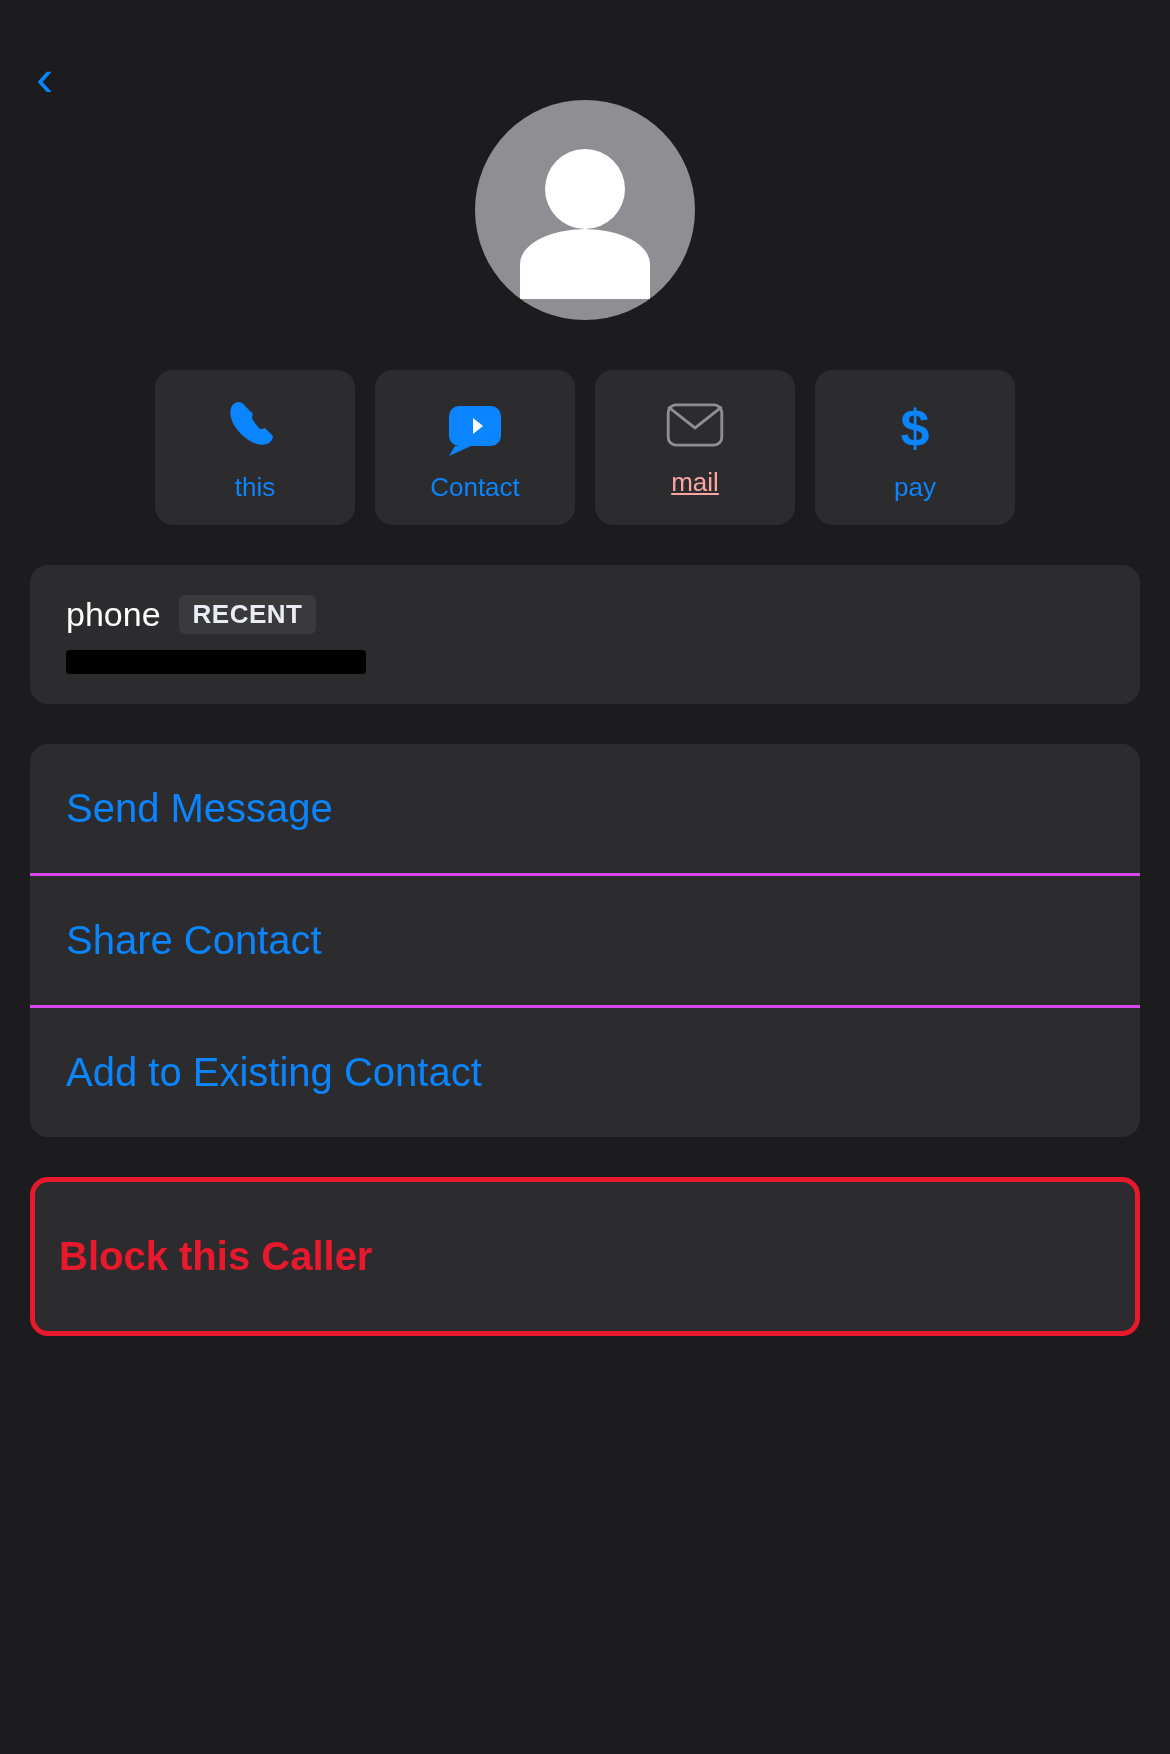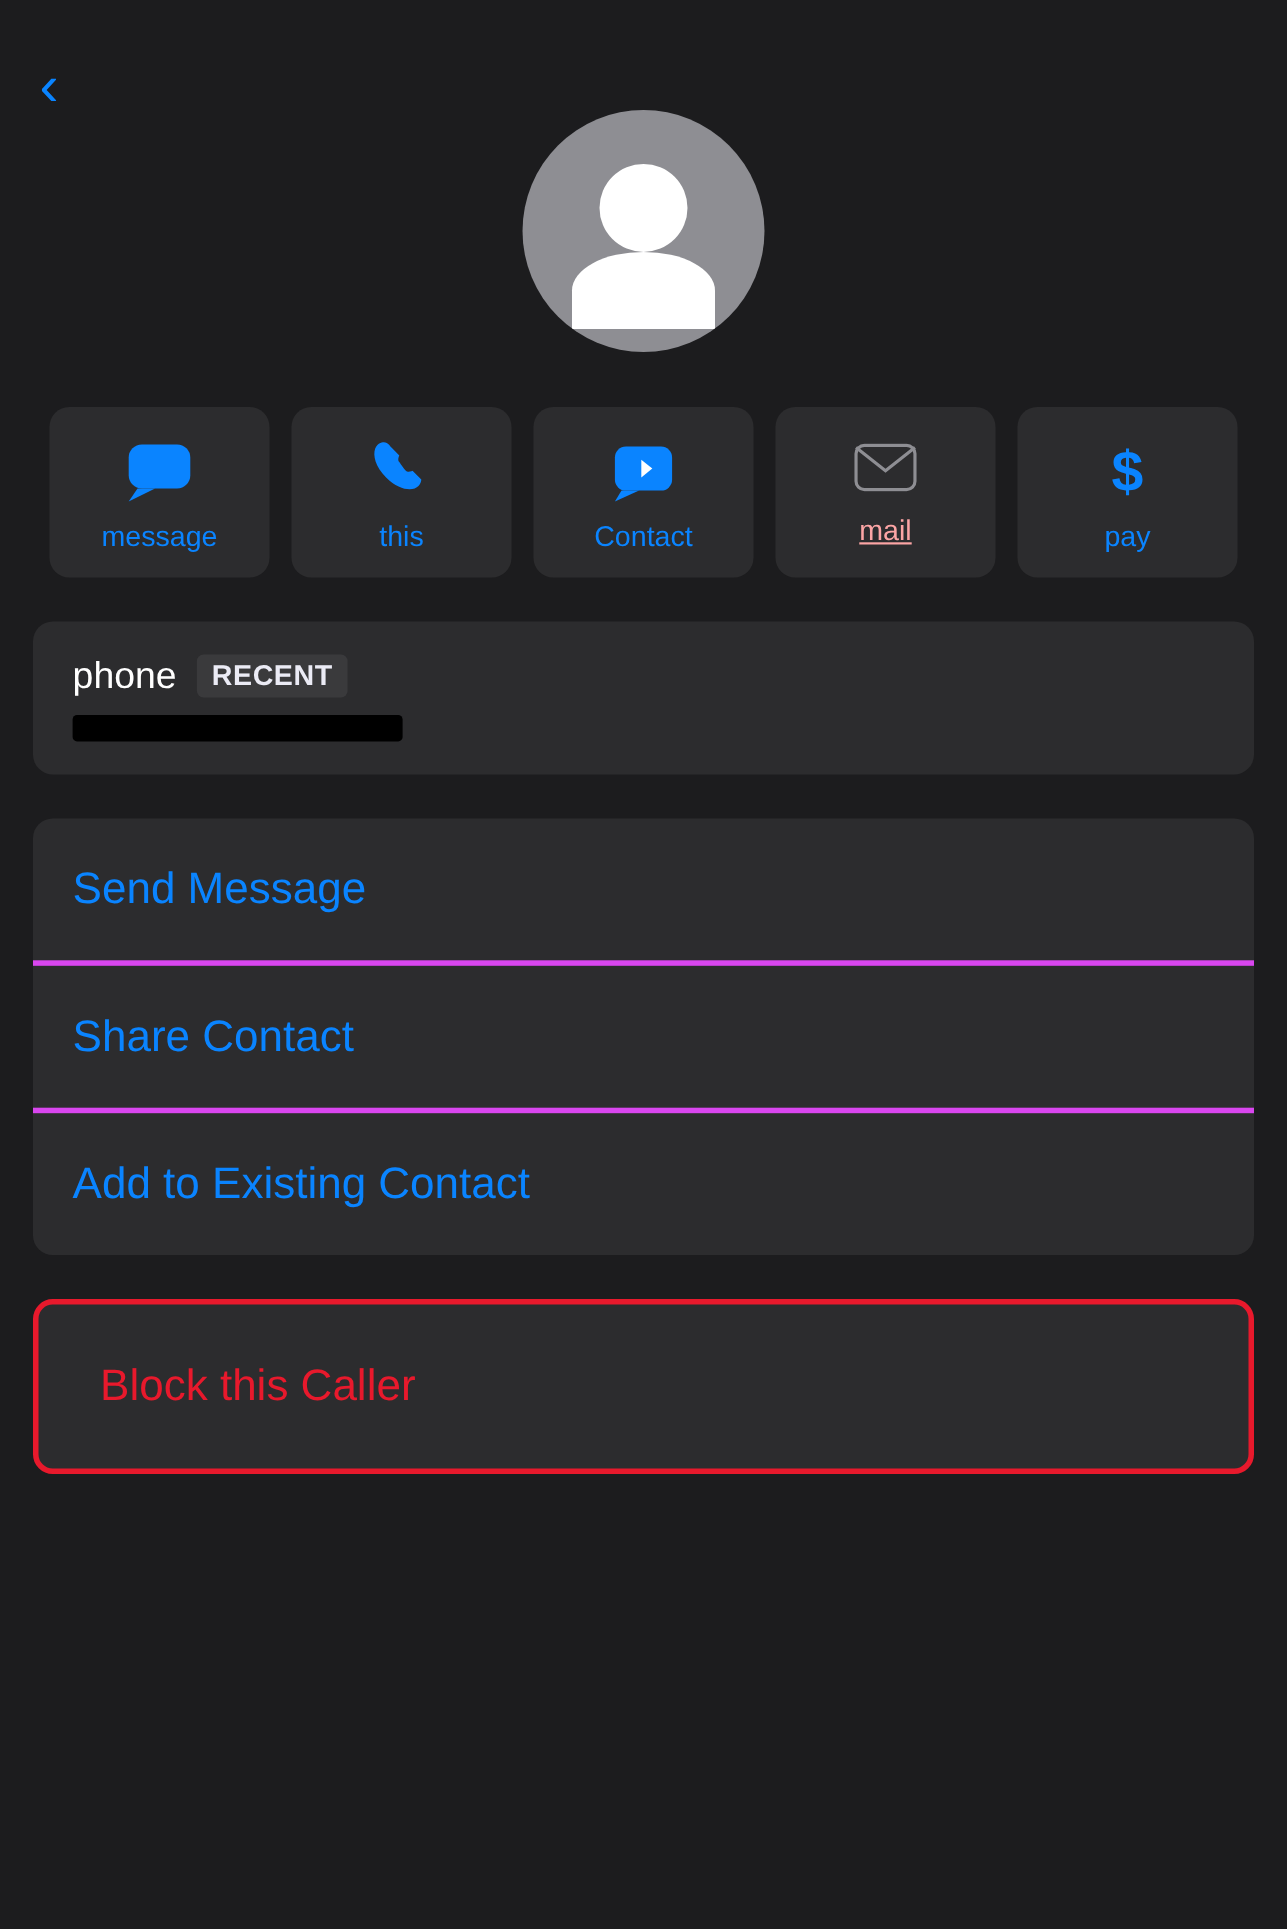--- a/index.html
+++ b/index.html
@@ -155,41 +155,41 @@
       overflow: hidden;
       margin-bottom: 40px;
     }
 
     .action-list-item {
       padding: 42px 36px;
       font-size: 40px;
       color: #0a84ff;
       font-weight: 400;
       cursor: pointer;
-      border-bottom: 5px solid #d946ef;
+      border-bottom: 3px solid #d946ef;
     }
 
     .action-list-item:last-child {
       border-bottom: none;
     }
 
     
     .block-section {
       width: 100%;
       background-color: #2c2c2e;
       border-radius: 18px;
       overflow: hidden;
       border: 5px solid #e8192c;
     }
 
     .block-item {
-      padding: 52px 56px;
+      padding: 52px 24px;
       font-size: 40px;
       color: #e8192c;
-      font-weight: 400;
+      font-weight: 700;
       cursor: pointer;
     }
 
     
     .icon-svg {
       width: 60px;
       height: 60px;
       margin-bottom: 14px;
     }
 
@@ -210,27 +210,20 @@
     <div class="avatar">
       <div class="avatar-person">
         <div class="avatar-head"></div>
         <div class="avatar-body"></div>
       </div>
     </div>
   </div>
 
   <div class="action-row">
 
-    <div class="action-btn">
-      <svg class="icon-svg" viewBox="0 0 60 60" fill="none" xmlns="http://www.w3.org/2000/svg">
-        <rect x="2" y="6" width="56" height="40" rx="12" fill="#0a84ff"></rect>
-        <polygon points="10,46 2,58 26,46" fill="#0a84ff"></polygon>
-      </svg>
-      <span class="label">message</span>
-    </div>
 
     <div class="action-btn">
       <svg class="icon-svg" viewBox="0 0 60 60" fill="none" xmlns="http://www.w3.org/2000/svg">
         <path d="M14 4C14 4 8 4 6 10C4 16 6 26 16 36C26 46 36 48 42 46C48 44 48 38 48 38L40 30C40 30 36 32 34 30C32 28 28 22 28 22C26 20 28 16 28 16L20 8C20 8 18 4 14 4Z" fill="#0a84ff"></path>
       </svg>
       <span class="label">this</span>
     </div>
 
     <div class="action-btn">
       <svg class="icon-svg" viewBox="0 0 60 60" fill="none" xmlns="http://www.w3.org/2000/svg">

